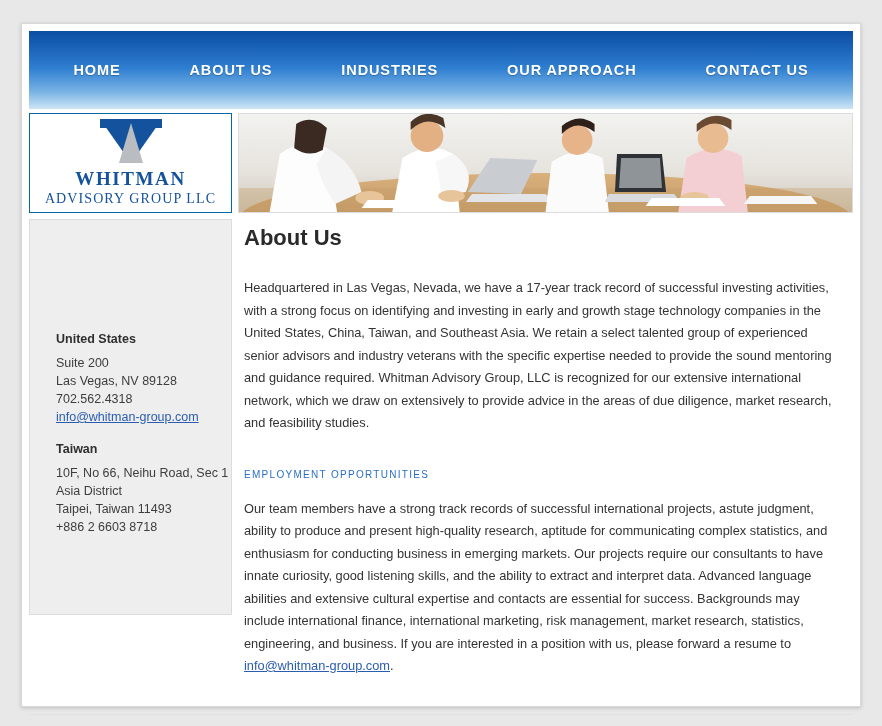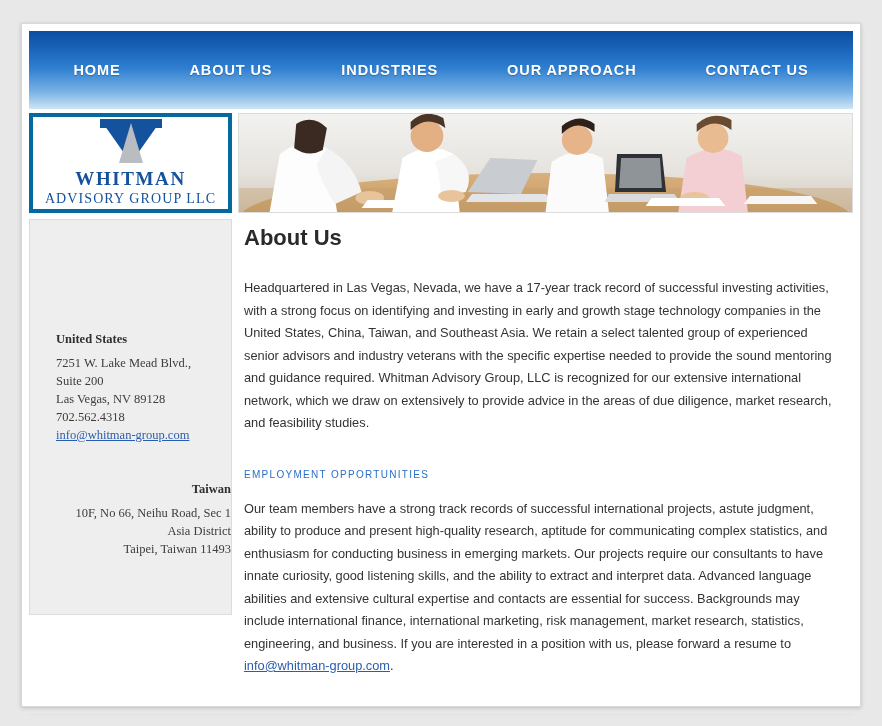--- a/index.html
+++ b/index.html
@@ -47,21 +47,21 @@
     text-shadow: 0 1px 1px rgba(0,0,0,0.25);
   }
   
   .header-band {
     display: flex;
     margin: 4px 7px 0 7px;
     height: 100px;
   }
   .logo-box {
     width: 203px;
-    border: 4px solid #0369a1;
+    border: 1px solid #0369a1;
     box-sizing: border-box;
     display: flex;
     flex-direction: column;
     align-items: center;
     justify-content: center;
     background: #ffffff;
   }
   .logo-mark {
     width: 62px;
     height: 44px;
@@ -131,30 +131,29 @@
   .sidebar {
     width: 203px;
     min-height: 396px;
     background: #eeeeee;
     border: 1px solid #dcdcdc;
     box-sizing: border-box;
     padding: 110px 0 0 26px;
     color: #3d3d3d;
     font-size: 12.5px;
     line-height: 18px;
-    font-family: Liberation Serif, serif;
   }
   .addr-title {
     font-weight: bold;
     font-size: 12.5px;
     color: #2f2f2f;
     margin-bottom: 6px;
   }
   .addr-line { display: block; }
-  .addr-block + .addr-block { margin-top: 36px; text-align: right; }
+  .addr-block + .addr-block { margin-top: 14px; }
   .addr-link {
     color: #2a5db0;
     text-decoration: underline;
   }
   .content {
     flex: 1;
     padding: 0 14px 0 12px;
     box-sizing: border-box;
   }
   .page-title {
@@ -272,32 +271,32 @@
         <path d="M126 86 L190 86 L196 94 L120 94 Z" fill="#ffffff"></path>
       </svg>
     </div>
   </div>
 
   <div class="body-band">
 
     <aside class="sidebar">
       <div class="addr-block">
         <div class="addr-title">United States</div>
-        <span class="addr-line">7251 W. Lake Mead Blvd.,</span>
         <span class="addr-line">Suite 200</span>
         <span class="addr-line">Las Vegas, NV  89128</span>
         <span class="addr-line">702.562.4318</span>
         <a class="addr-link" href="#">info@whitman-group.com</a>
       </div>
 
       <div class="addr-block">
         <div class="addr-title">Taiwan</div>
         <span class="addr-line">10F, No 66, Neihu Road, Sec 1</span>
         <span class="addr-line">Asia District</span>
         <span class="addr-line">Taipei, Taiwan  11493</span>
+        <span class="addr-line">+886 2 6603 8718</span>
       </div>
     </aside>
 
     <main class="content">
       <h1 class="page-title">About Us</h1>
       <p class="para">Headquartered in Las Vegas, Nevada, we have a 17-year track record of successful investing activities, with a strong focus on identifying and investing in early and growth stage technology companies in the United States, China, Taiwan, and Southeast Asia.  We retain a select talented group of experienced senior advisors and industry veterans with the specific expertise needed to provide the sound mentoring and guidance required.  Whitman Advisory Group, LLC is recognized for our extensive international network, which we draw on extensively to provide advice in the areas of due diligence, market research, and feasibility studies.</p>
 
       <h2 class="section-head">EMPLOYMENT OPPORTUNITIES</h2>
 
       <p class="para"><span>Our team members have a strong track records of successful international projects, astute judgment, ability to produce and present high-quality research, aptitude for communicating complex statistics, and enthusiasm for conducting business in emerging markets.  Our projects require our consultants to have innate curiosity, good listening skills, and the ability to extract and interpret data.  Advanced language abilities and extensive cultural expertise and contacts are essential for success.  Backgrounds may include international finance, international marketing, risk management, market research, statistics, engineering, and business.  If you are interested in a position with us, please forward a resume to</span>

